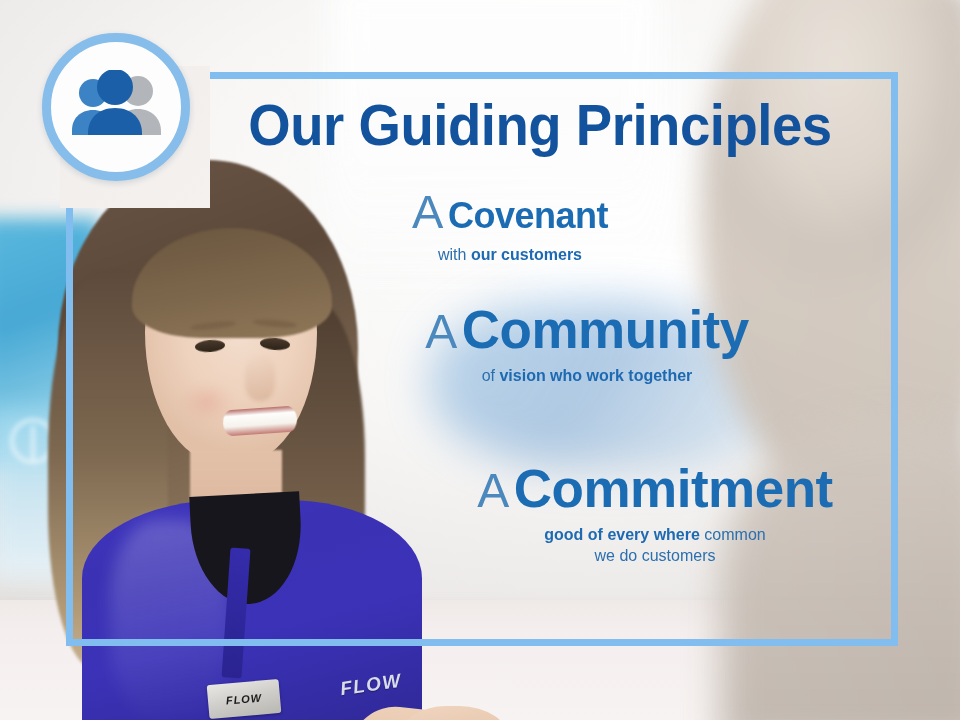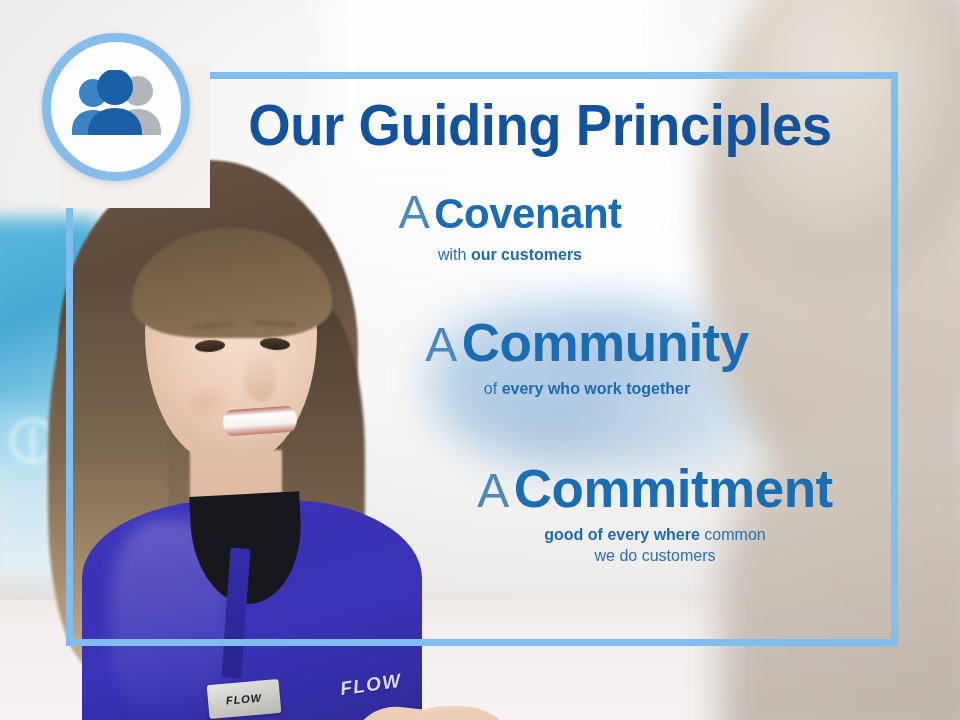--- a/index.html
+++ b/index.html
@@ -247,31 +247,31 @@
 
   .block{position:absolute;text-align:center;}
   .head{
     font-family:"Liberation Sans", sans-serif;
     line-height:1.02;white-space:nowrap;
   }
   .head .art{
     font-weight:normal;font-size:47px;color:#4a88bd;letter-spacing:0;
   }
   .head .word{
-    font-weight:bold;font-size:42px;color:#1c6cb4;letter-spacing:-0.5px;
+    font-weight:bold;font-size:36px;color:#1c6cb4;letter-spacing:-0.5px;
   }
   .sub{
     font-family:"Liberation Sans", sans-serif;
     font-size:16px;line-height:1.28;color:#2a6fae;font-weight:normal;
     margin-top:9px;
   }
   .sub b{font-weight:bold;color:#1e6ab2;}
 
   .block-covenant{left:300px;top:188px;width:420px;}
-  .block-community{left:352px;top:303px;width:470px;margin-top:13px;}
+  .block-community{left:352px;top:303px;width:470px;}
   .block-commitment{left:420px;top:462px;width:470px;}
 
   .block-community .head .art{font-size:48px;}
   .block-community .head .word{font-size:53px;}
   .block-commitment .head .art{font-size:48px;}
   .block-commitment .head .word{font-size:53px;margin-top:48px;}
   .block-commitment .sub{line-height:1.30;}
 </style>
 </head>
 <body>
@@ -352,21 +352,21 @@
           <div><span>with </span><b>our customers</b></div>
         </div>
     </div>
 
     <div class="block block-community">
       <div class="head">
         <span class="art">A</span>
         <span class="word">Community</span>
       </div>
       <div class="sub">
-          <div><span>of </span><b>every who work together</b></div>
+          <div><span>of </span><b>vision who work together</b></div>
         </div>
     </div>
 
     <div class="block block-commitment">
       <div class="head">
         <span class="art">A</span>
         <span class="word">Commitment</span>
       </div>
       <div class="sub">
           <div><b>good of every where</b><span> common</span></div>

